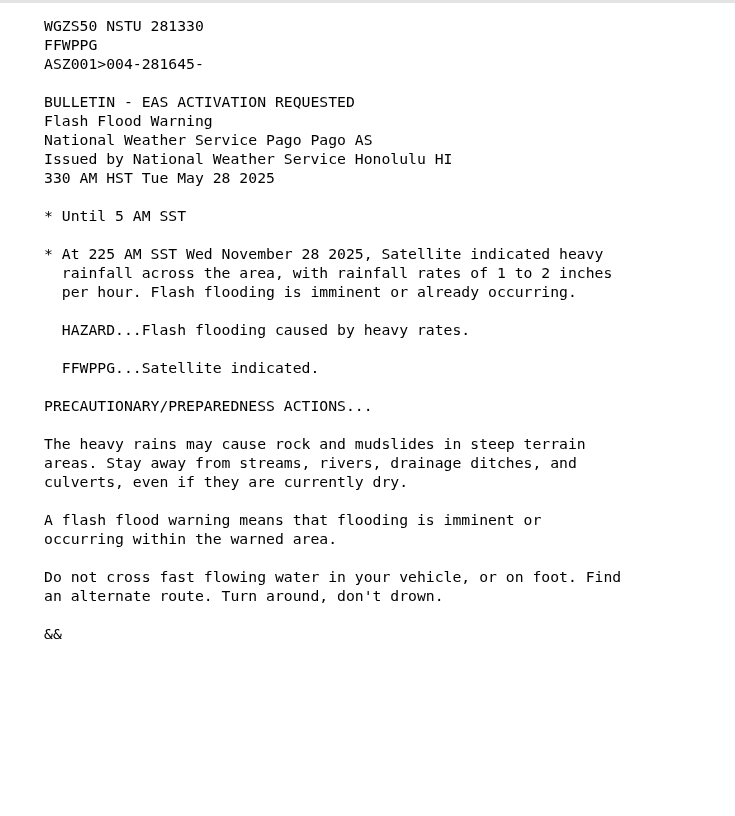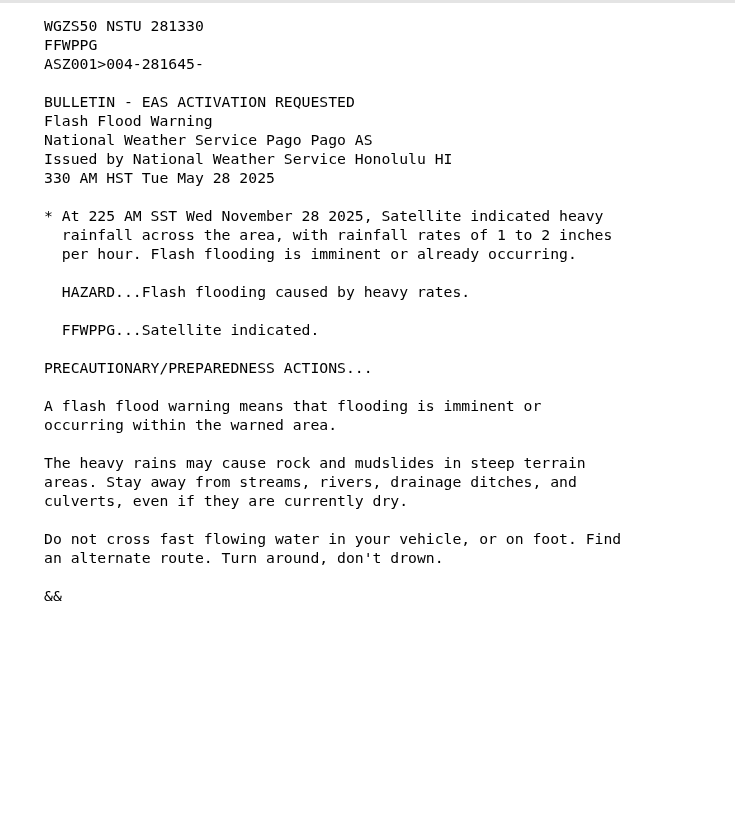--- a/index.html
+++ b/index.html
@@ -41,27 +41,28 @@
 
 <main class="doc" style="color: rgb(0, 0, 0);">
   <pre class="block">WGZS50 NSTU 281330
 FFWPPG
 ASZ001&gt;004-281645-</pre>
   <pre class="block">BULLETIN - EAS ACTIVATION REQUESTED
 Flash Flood Warning
 National Weather Service Pago Pago AS
 Issued by National Weather Service Honolulu HI
 330 AM HST Tue May 28 2025</pre>
+  <pre class="block">* Until 5 AM SST</pre>
   <pre class="block">* At 225 AM SST Wed November 28 2025, Satellite indicated heavy
   rainfall across the area, with rainfall rates of 1 to 2 inches
   per hour. Flash flooding is imminent or already occurring.</pre>
   <pre class="block">  HAZARD...Flash flooding caused by heavy rates.</pre>
   <pre class="block">  FFWPPG...Satellite indicated.</pre>
   <pre class="block">PRECAUTIONARY/PREPAREDNESS ACTIONS...</pre>
-  <pre class="block">A flash flood warning means that flooding is imminent or
-occurring within the warned area.</pre>
   <pre class="block">The heavy rains may cause rock and mudslides in steep terrain
 areas. Stay away from streams, rivers, drainage ditches, and
 culverts, even if they are currently dry.</pre>
+  <pre class="block">A flash flood warning means that flooding is imminent or
+occurring within the warned area.</pre>
   <pre class="block">Do not cross fast flowing water in your vehicle, or on foot. Find
 an alternate route. Turn around, don't drown.</pre>
   <pre class="block">&amp;&amp;</pre>
 </main>
 
 </body></html>

